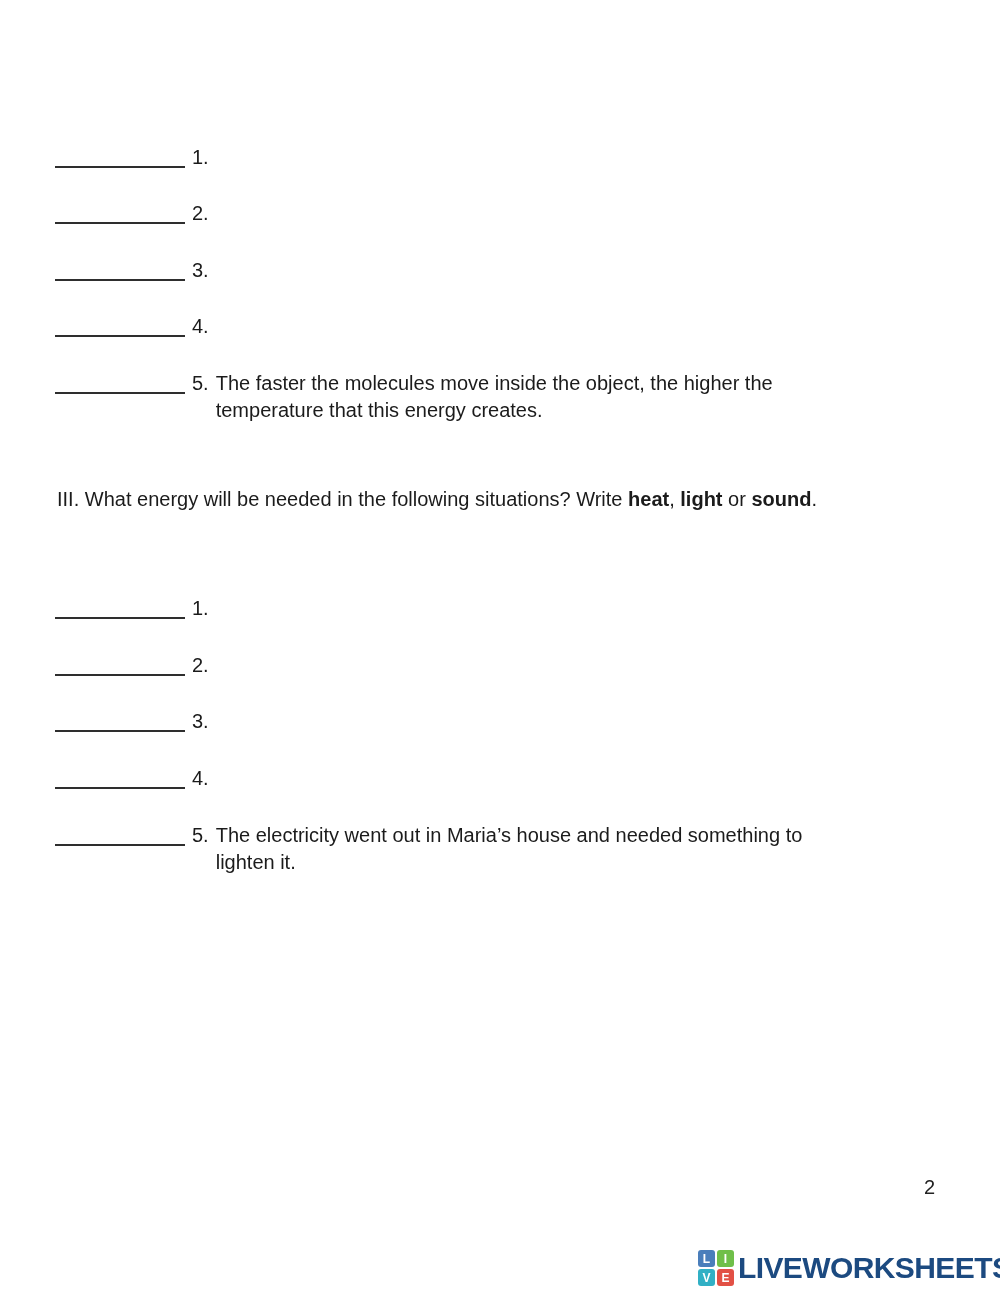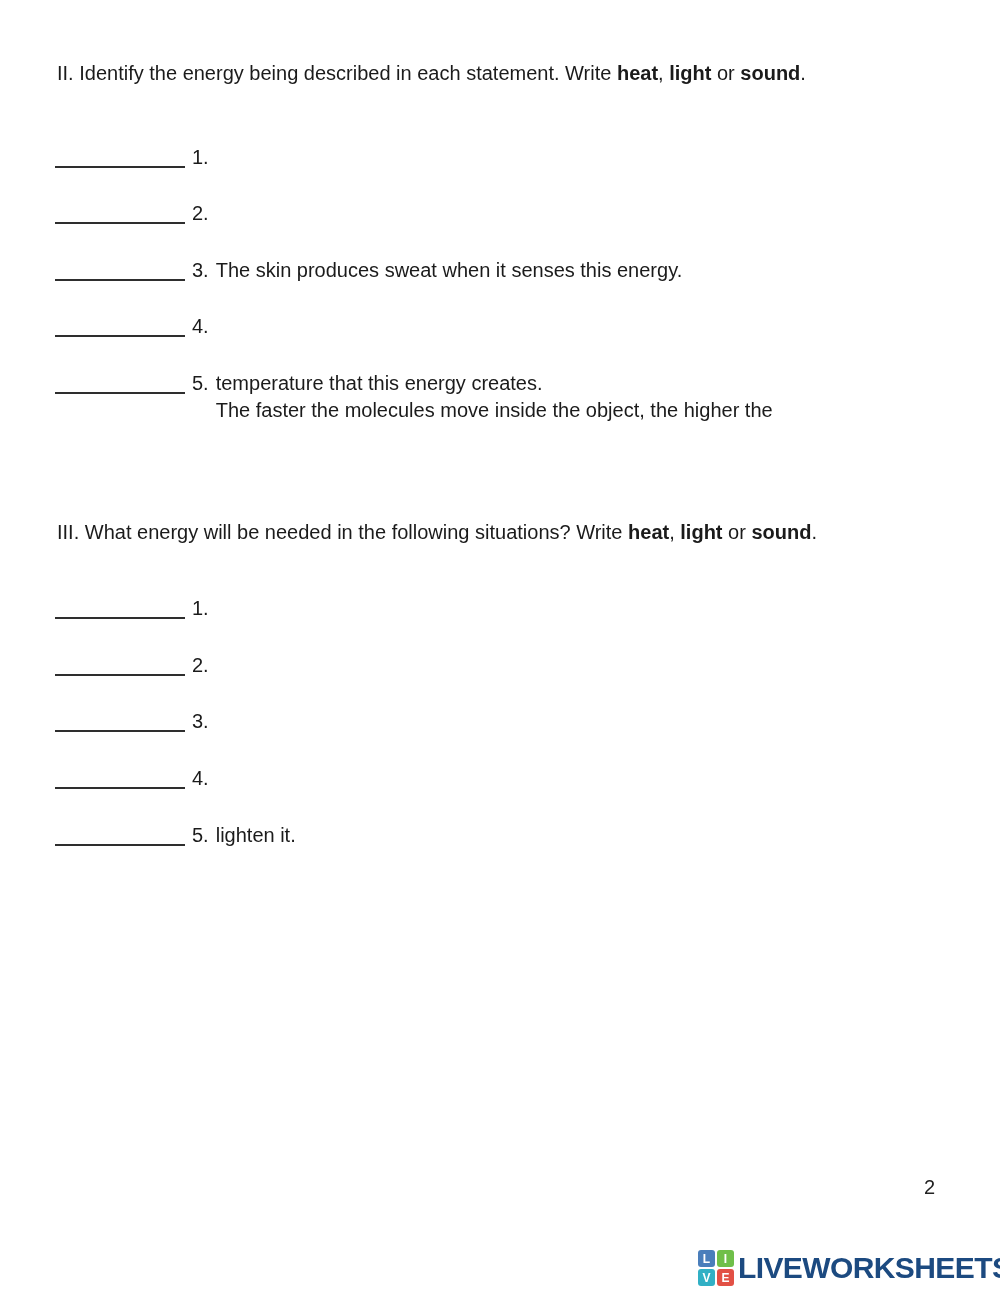--- a/index.html
+++ b/index.html
@@ -57,57 +57,51 @@
   .logo-text {
     font-size:30px; font-weight:bold;
     letter-spacing:-0.6px;
   }
 </style>
 </head>
 <body>
 
 <div class="sheet">
 
-  <div class="heading" style="top:60px">
-    <span>II. Identify the energy being described in each statement. Write </span><span class="b">heat</span><span>, </span><span class="b">light</span><span> or </span><span class="b">sound</span><span>.</span>
-  </div>
 
   <div class="item" style="top:144px">
     <span class="blank"></span>
     <span class="num">1.</span>
   </div>
 
   <div class="item" style="top:200px">
     <span class="blank"></span>
     <span class="num">2.</span>
   </div>
 
   <div class="item" style="top:257px">
     <span class="blank"></span>
     <span class="num">3.</span>
-    <span class="lines">
-        <div>The skin produces sweat when it senses this energy.</div>
-      </span>
   </div>
 
   <div class="item" style="top:313px">
     <span class="blank"></span>
     <span class="num">4.</span>
   </div>
 
   <div class="item" style="top:370px">
     <span class="blank"></span>
     <span class="num">5.</span>
     <span class="lines">
+      <div>The faster the molecules move inside the object, the higher the</div>
       <div>temperature that this energy creates.</div>
-      <div>The faster the molecules move inside the object, the higher the</div>
     </span>
   </div>
 
-  <div class="heading" style="top:519px">
+  <div class="heading" style="top:486px">
     <span>III. What energy will be needed in the following situations? Write </span><span class="b">heat</span><span>, </span><span class="b">light</span><span> or </span><span class="b">sound</span><span>.</span>
   </div>
 
   <div class="item" style="top:595px">
     <span class="blank"></span>
     <span class="num">1.</span>
   </div>
 
   <div class="item" style="top:652px">
     <span class="blank"></span>
@@ -121,20 +115,21 @@
 
   <div class="item" style="top:765px">
     <span class="blank"></span>
     <span class="num">4.</span>
   </div>
 
   <div class="item" style="top:822px">
     <span class="blank"></span>
     <span class="num">5.</span>
     <span class="lines">
+      <div>The electricity went out in Maria’s house and needed something to</div>
       <div>lighten it.</div>
     </span>
   </div>
 
   <div class="pagenum">2</div>
 
   <div class="logo">
     <span class="logo-icon">
       <span class="tile" style="background-color: rgb(74, 126, 187);">L</span>
       <span class="tile" style="background-color: rgb(111, 191, 73);">I</span>

